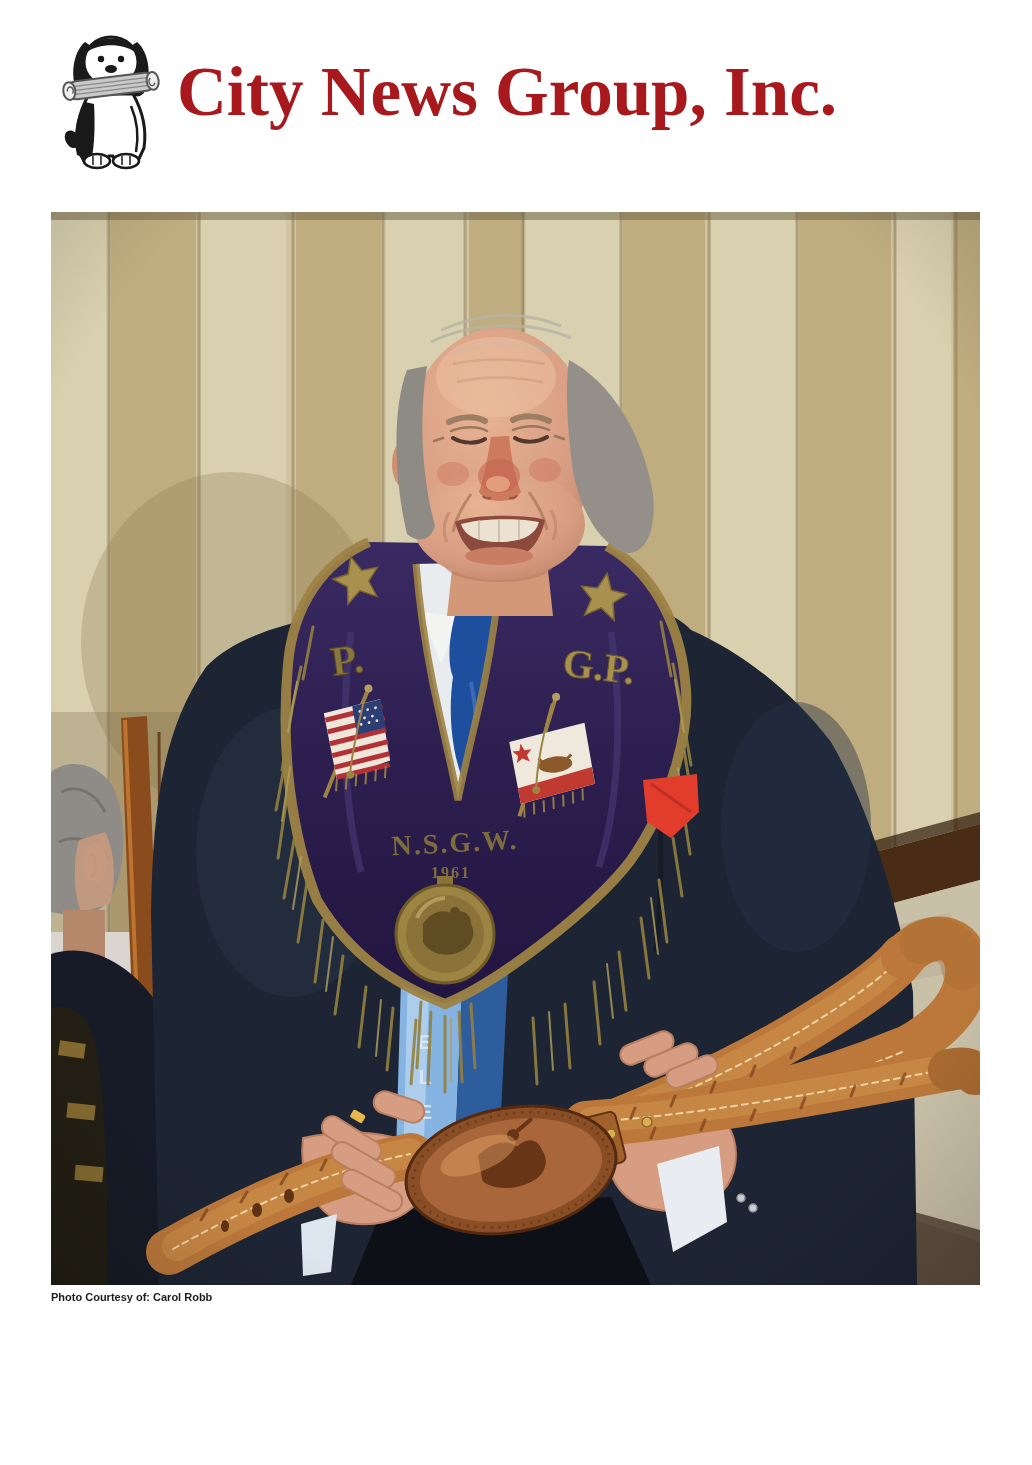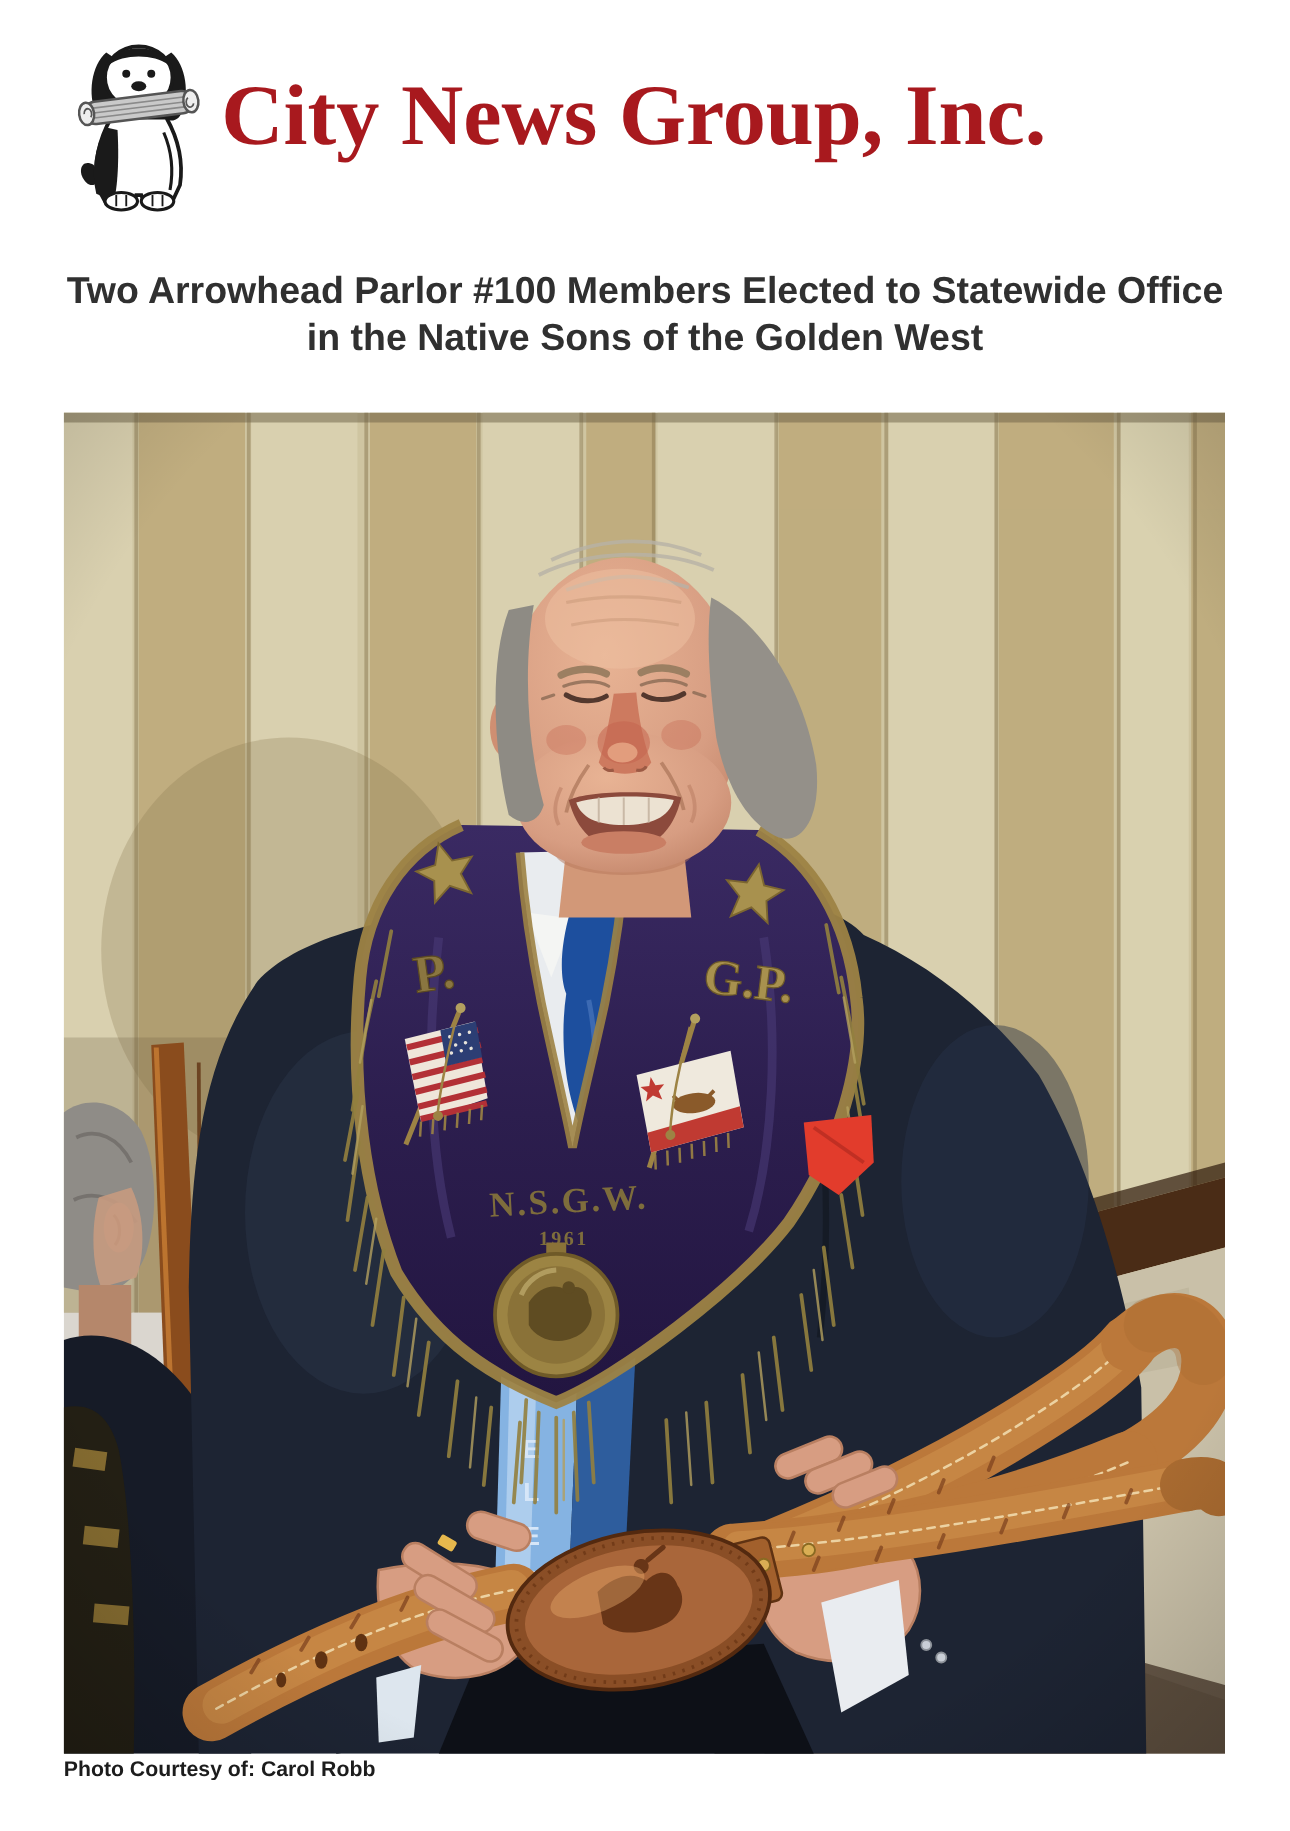--- a/index.html
+++ b/index.html
@@ -11,21 +11,21 @@
   .logo-dog{width:120px;height:156px;flex:0 0 auto;}
   .logo-text{font-family:"Liberation Serif",serif;font-weight:bold;
              font-size:69px;letter-spacing:0px;color:var(--logo-red,#a8191e);
              margin-left:6px;white-space:nowrap;}
   
   h1.headline{font-size:30px;line-height:38px;font-weight:bold;text-align:center;
       color:var(--headline-color,#303030);max-width:930px;margin:42px auto 0 auto;}
   
   figure.photo-fig{margin:40px 0 0 0;}
   .photo-svg{display:block;width:929px;height:1073px;}
-  figcaption .credit{font-size:17px;font-weight:bold;color:var(--credit-color,#1c1c1c);
+  figcaption .credit{font-size:11px;font-weight:bold;color:var(--credit-color,#1c1c1c);
       margin-top:4px;line-height:17px;}
   figcaption .caption{font-size:16px;color:var(--caption-color,#555555);
       margin-top:6px;line-height:20px;}
   
   .f-curtain{fill:var(--ph-curtain,#cfc5a1);}
   .f-stripe{fill:var(--ph-curtain-stripe,#b1965e);}
   .f-suit{fill:var(--ph-suit-navy,#1d2433);}
   .s-gold{stroke:var(--ph-gold-trim,#9d8344);}
   .f-skin{fill:var(--ph-skin,#d79d82);}
   .s-belt{stroke:var(--ph-belt-leather,#bb783a);}
@@ -69,21 +69,20 @@
           <rect x="16" y="63" width="88" height="18" rx="9" fill="#c9c9c9" stroke="#555" stroke-width="2"></rect>
           <path d="M22,68 h76 M22,72 h76 M22,76 h76" stroke="#8a8a8a" stroke-width="1.3"></path>
           <ellipse cx="18" cy="72" rx="6" ry="9" fill="#eeeeee" stroke="#555" stroke-width="2"></ellipse>
           <ellipse cx="102" cy="72" rx="6" ry="9" fill="#eeeeee" stroke="#555" stroke-width="2"></ellipse>
           <path d="M16,72 a3,4 0 1 1 5,3 M100,69 a3,4 0 1 0 4,5" fill="none" stroke="#555" stroke-width="1.4"></path>
         </g>
       </svg>
       <span class="logo-text">City News Group, Inc.</span>
     </div>
 
-    <h1 class="headline">Two Arrowhead Parlor #100 Members Elected to Statewide Office in the Native Sons of the Golden West</h1>
 
     <figure class="photo-fig">
       <svg class="photo-svg" viewBox="0 0 929 1073">
         <defs>
           <linearGradient id="purpleGrad" x1="0" y1="0" x2="0" y2="1">
             <stop offset="0" stop-color="#3a2a63"></stop>
             <stop offset="0.5" stop-color="#2c1e4e"></stop>
             <stop offset="1" stop-color="#221540"></stop>
           </linearGradient>
           <linearGradient id="tieGrad" x1="0" y1="0" x2="1" y2="1">

